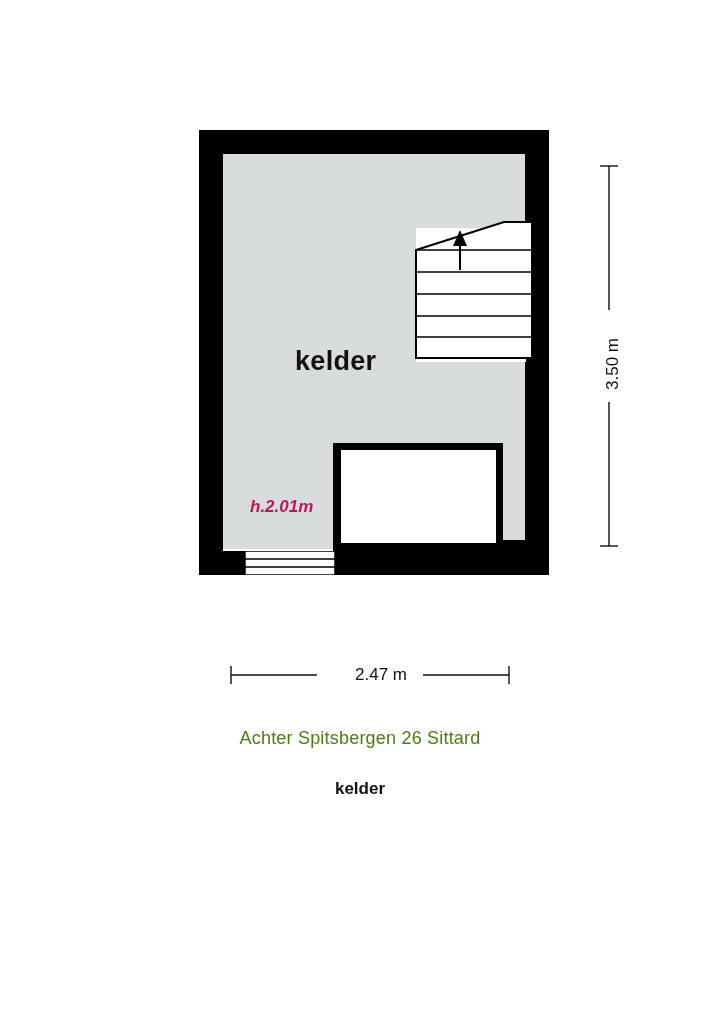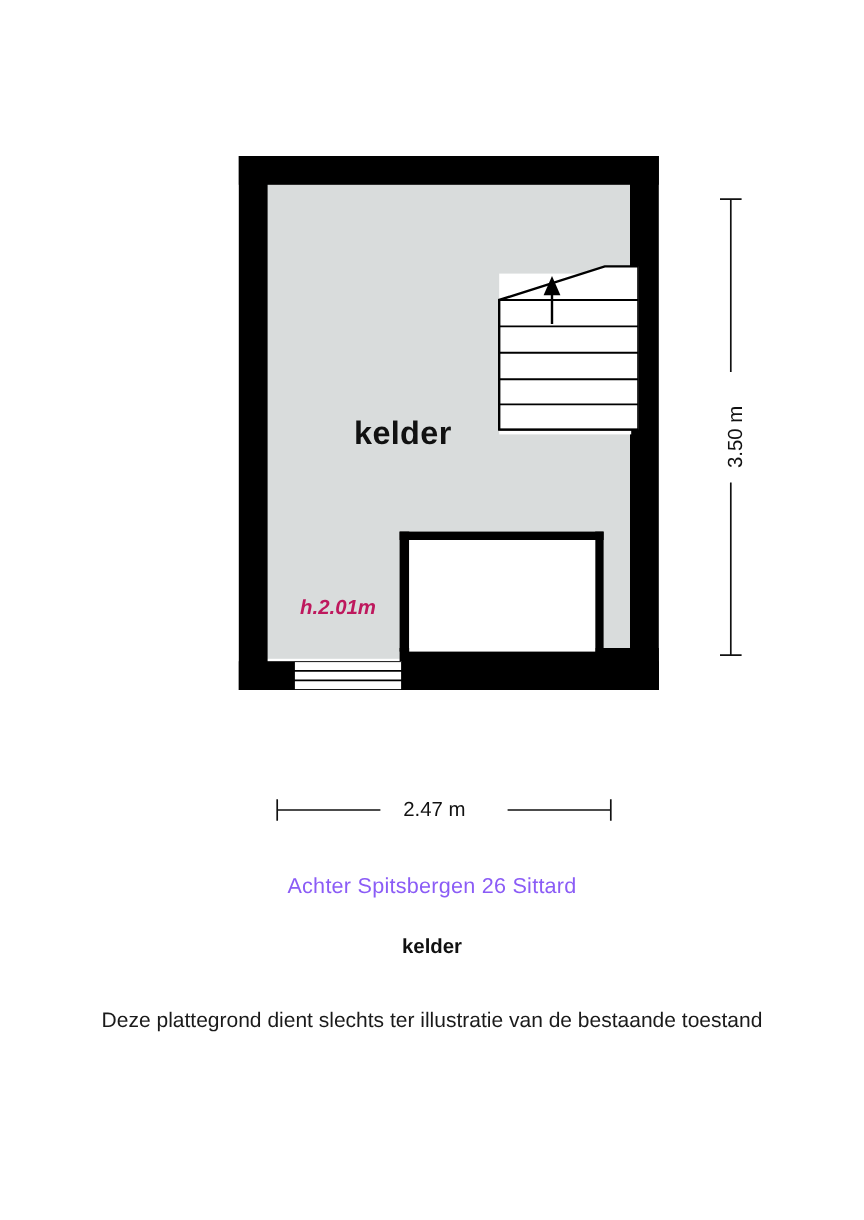--- a/index.html
+++ b/index.html
@@ -60,41 +60,42 @@
     color: #be185d;
     white-space: nowrap;
   }
 
   
   .dim-text-h {
     position: absolute;
     font-size: 17px;
     color: #111111;
     white-space: nowrap;
+    margin-left: 19px;
   }
   .dim-text-v {
     position: absolute;
     font-size: 17px;
     color: #111111;
     white-space: nowrap;
     transform: rotate(-90deg);
     transform-origin: left top;
   }
 
   
   #caption {
     position: absolute;
     left: 0;
     top: 728px;
     width: 720px;
     text-align: center;
   }
   .addr {
     font-size: 18px;
-    color: #8b5cf6;
+    color: #4d7c0f;
     margin: 0 0 30px 0;
     letter-spacing: 0.2px;
   }
   .subtitle {
     font-size: 17px;
     font-weight: bold;
     color: #111111;
     margin: 0 0 38px 0;
   }
   .disclaimer {
@@ -166,14 +167,13 @@
     <line x1="4" y1="6" x2="22" y2="6" stroke="#111111" stroke-width="1.4"></line>
     <line x1="4" y1="386" x2="22" y2="386" stroke="#111111" stroke-width="1.4"></line>
   </svg>
   <div class="dim-text-v" style="left:603px; top:390px;">3.50 m</div>
 
 </div>
 
 <div id="caption">
   <p class="addr">Achter Spitsbergen 26 Sittard</p>
   <p class="subtitle">kelder</p>
-  <p class="disclaimer">Deze plattegrond dient slechts ter illustratie van de bestaande toestand</p>
 </div>
 
 </body></html>

